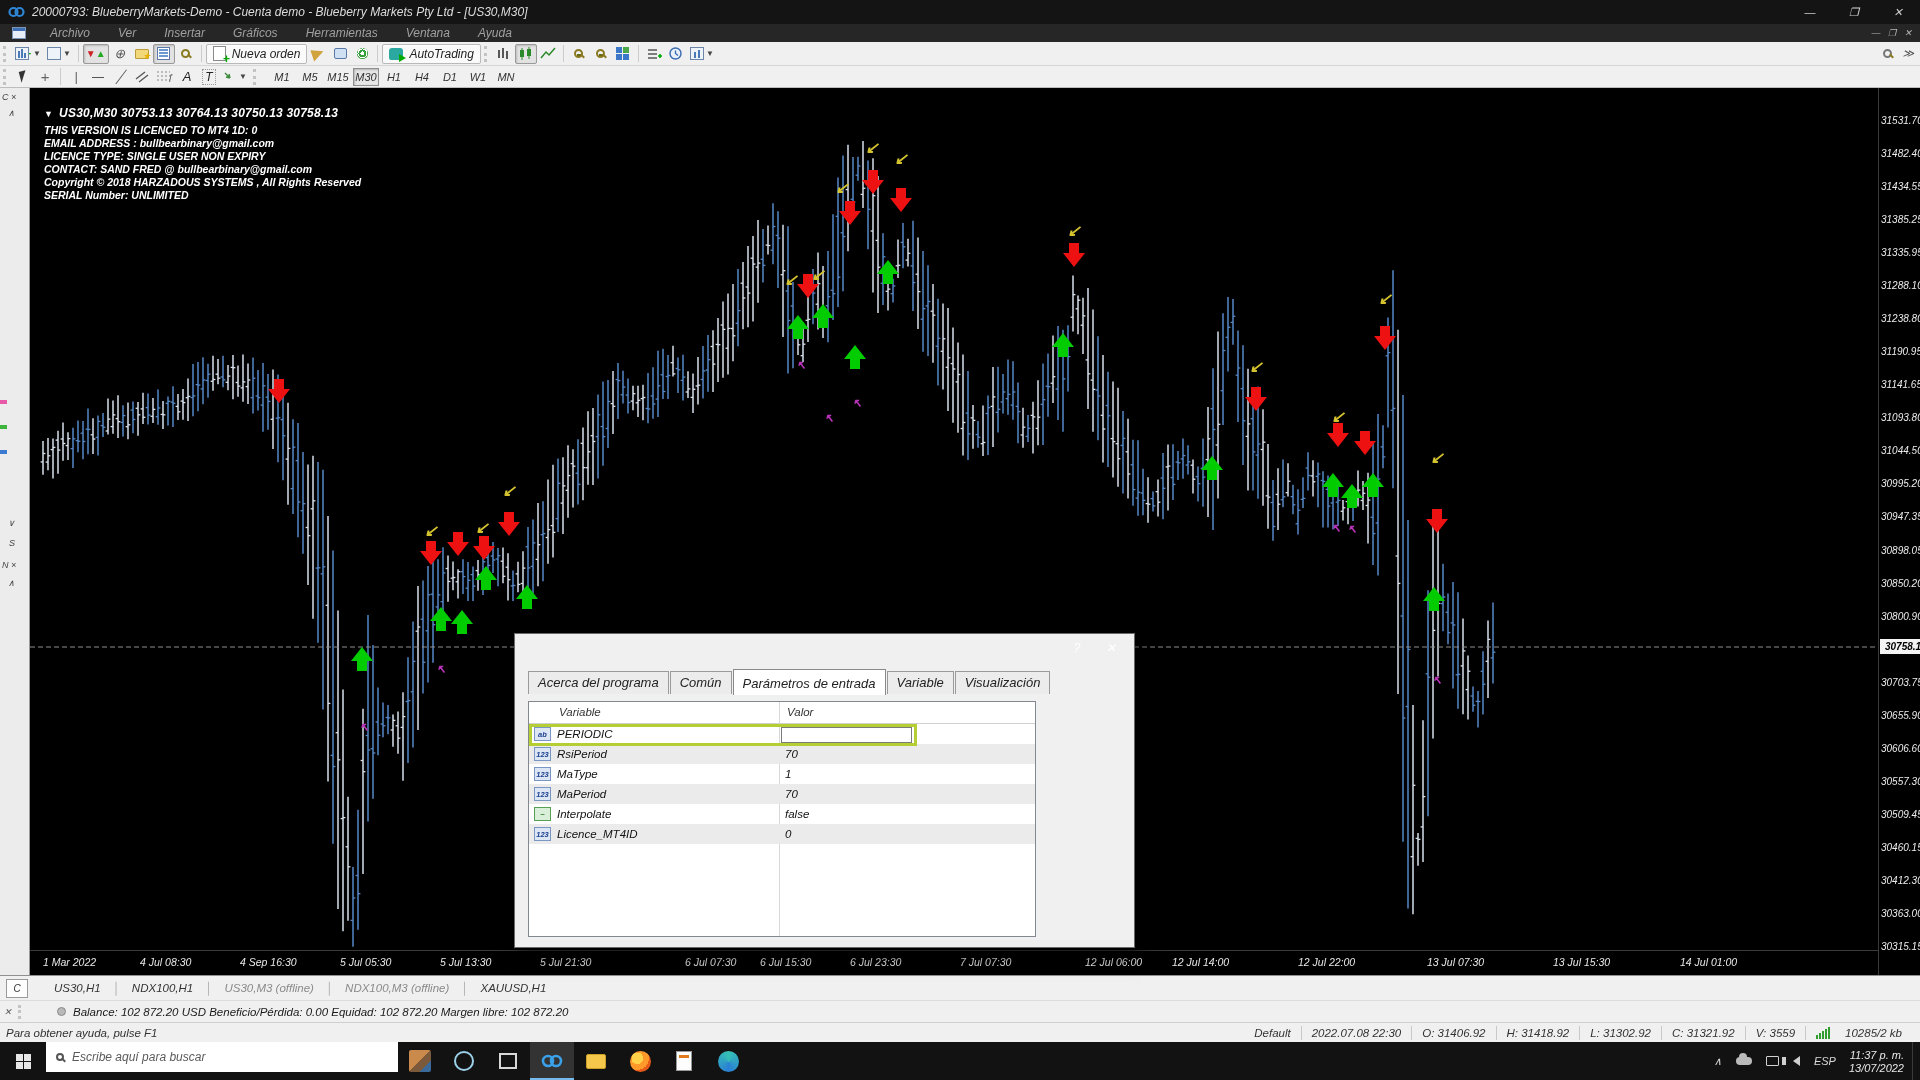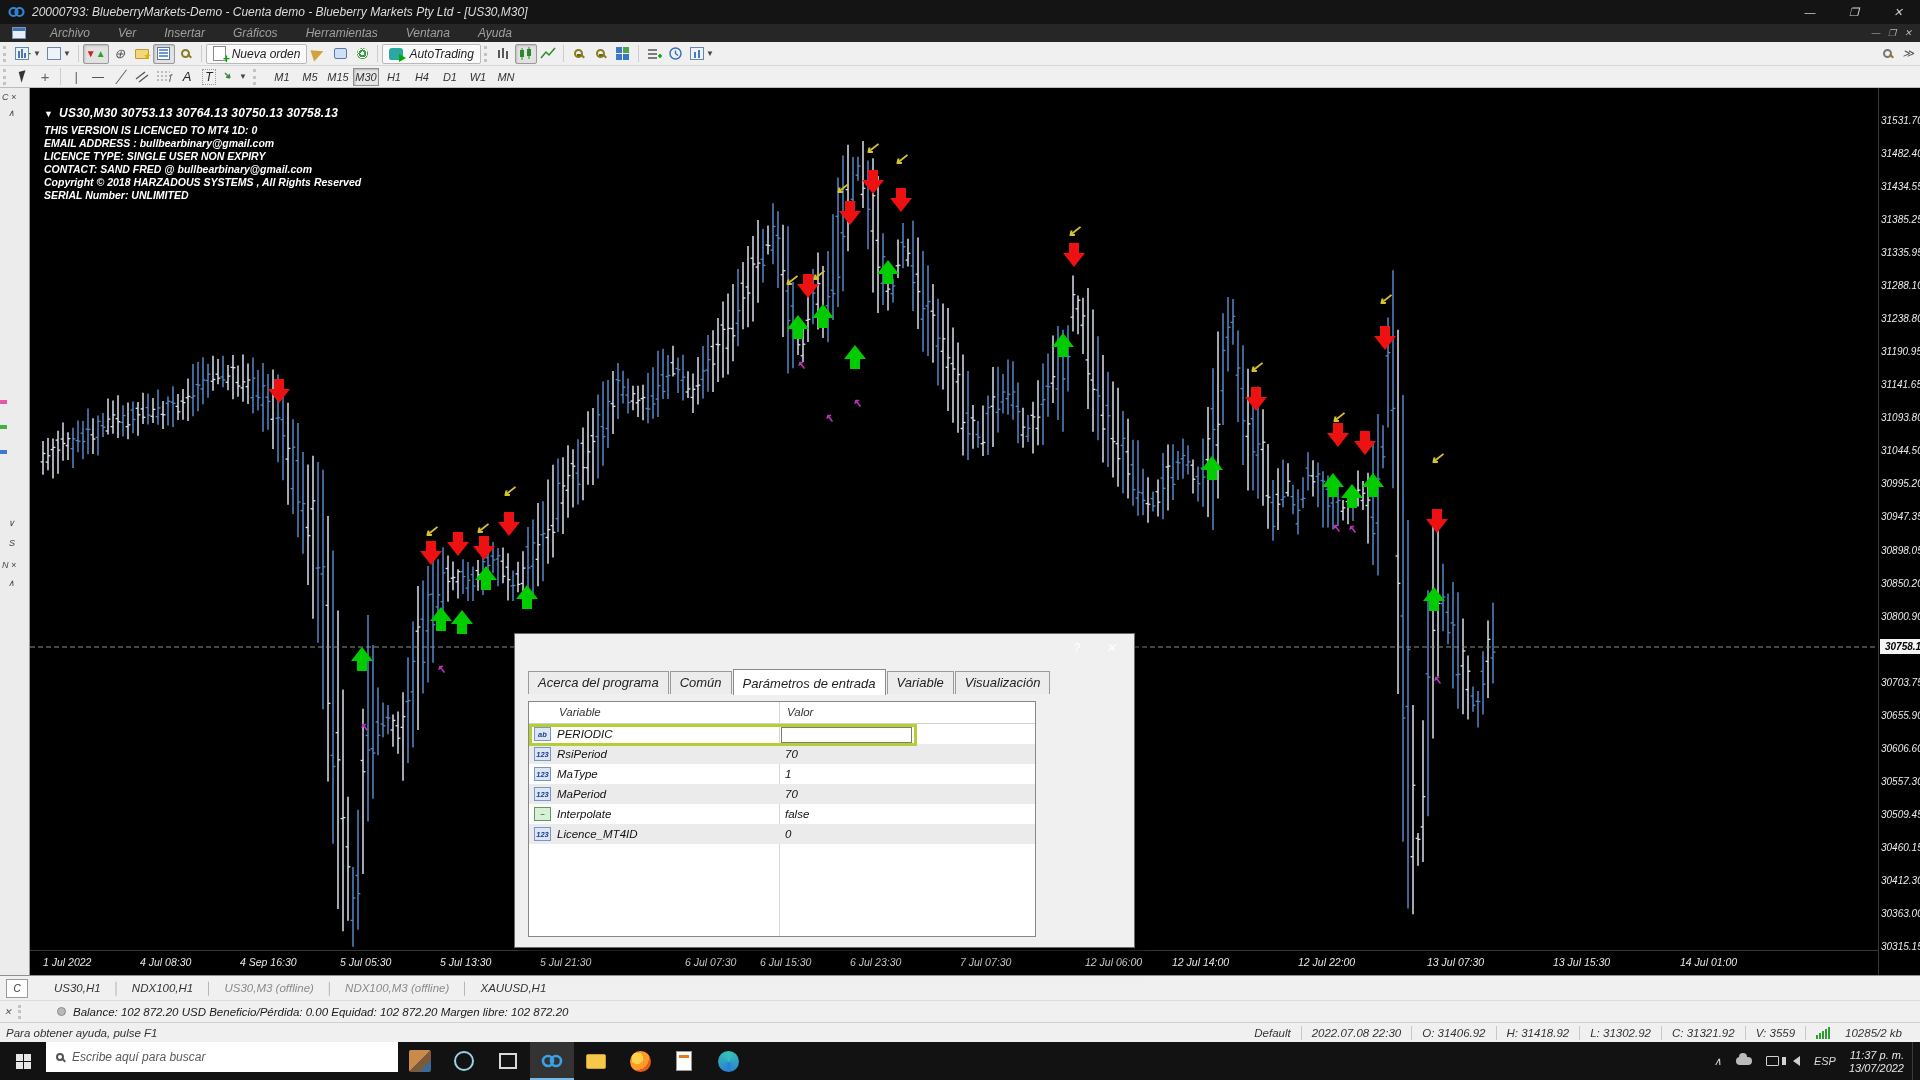--- a/index.html
+++ b/index.html
@@ -1305,21 +1305,21 @@
           <div>EMAIL ADDRESS :   bullbearbinary@gmail.com</div>
           <div>LICENCE TYPE:    SINGLE USER NON EXPIRY</div>
           <div>CONTACT: SAND FRED @ bullbearbinary@gmail.com</div>
           <div>Copyright © 2018 HARZADOUS SYSTEMS , All Rights Reserved</div>
           <div>SERIAL Number:  UNLIMITED</div>
         </div>
     </div>
   </div>
 
   <div class="time-axis" id="time-axis">
-      <div class="ttick" style="left: 13px;">1 Jul 2022</div>
+      <div class="ttick" style="left: 13px;">1 Mar 2022</div>
       <div class="ttick" style="left: 110px;">4 Jul 08:30</div>
       <div class="ttick" style="left: 210px;">4 Sep 16:30</div>
       <div class="ttick" style="left: 310px;">5 Jul 05:30</div>
       <div class="ttick" style="left: 410px;">5 Jul 13:30</div>
       <div class="ttick" style="left: 510px;">5 Jul 21:30</div>
       <div class="ttick" style="left: 610px; margin-left: 45px;">6 Jul 07:30</div>
       <div class="ttick" style="left: 710px; padding-left: 20px;">6 Jul 15:30</div>
       <div class="ttick" style="left: 820px;">6 Jul 23:30</div>
       <div class="ttick" style="left: 930px;">7 Jul 07:30</div>
       <div class="ttick" style="left: 1055px;">12 Jul 06:00</div>

